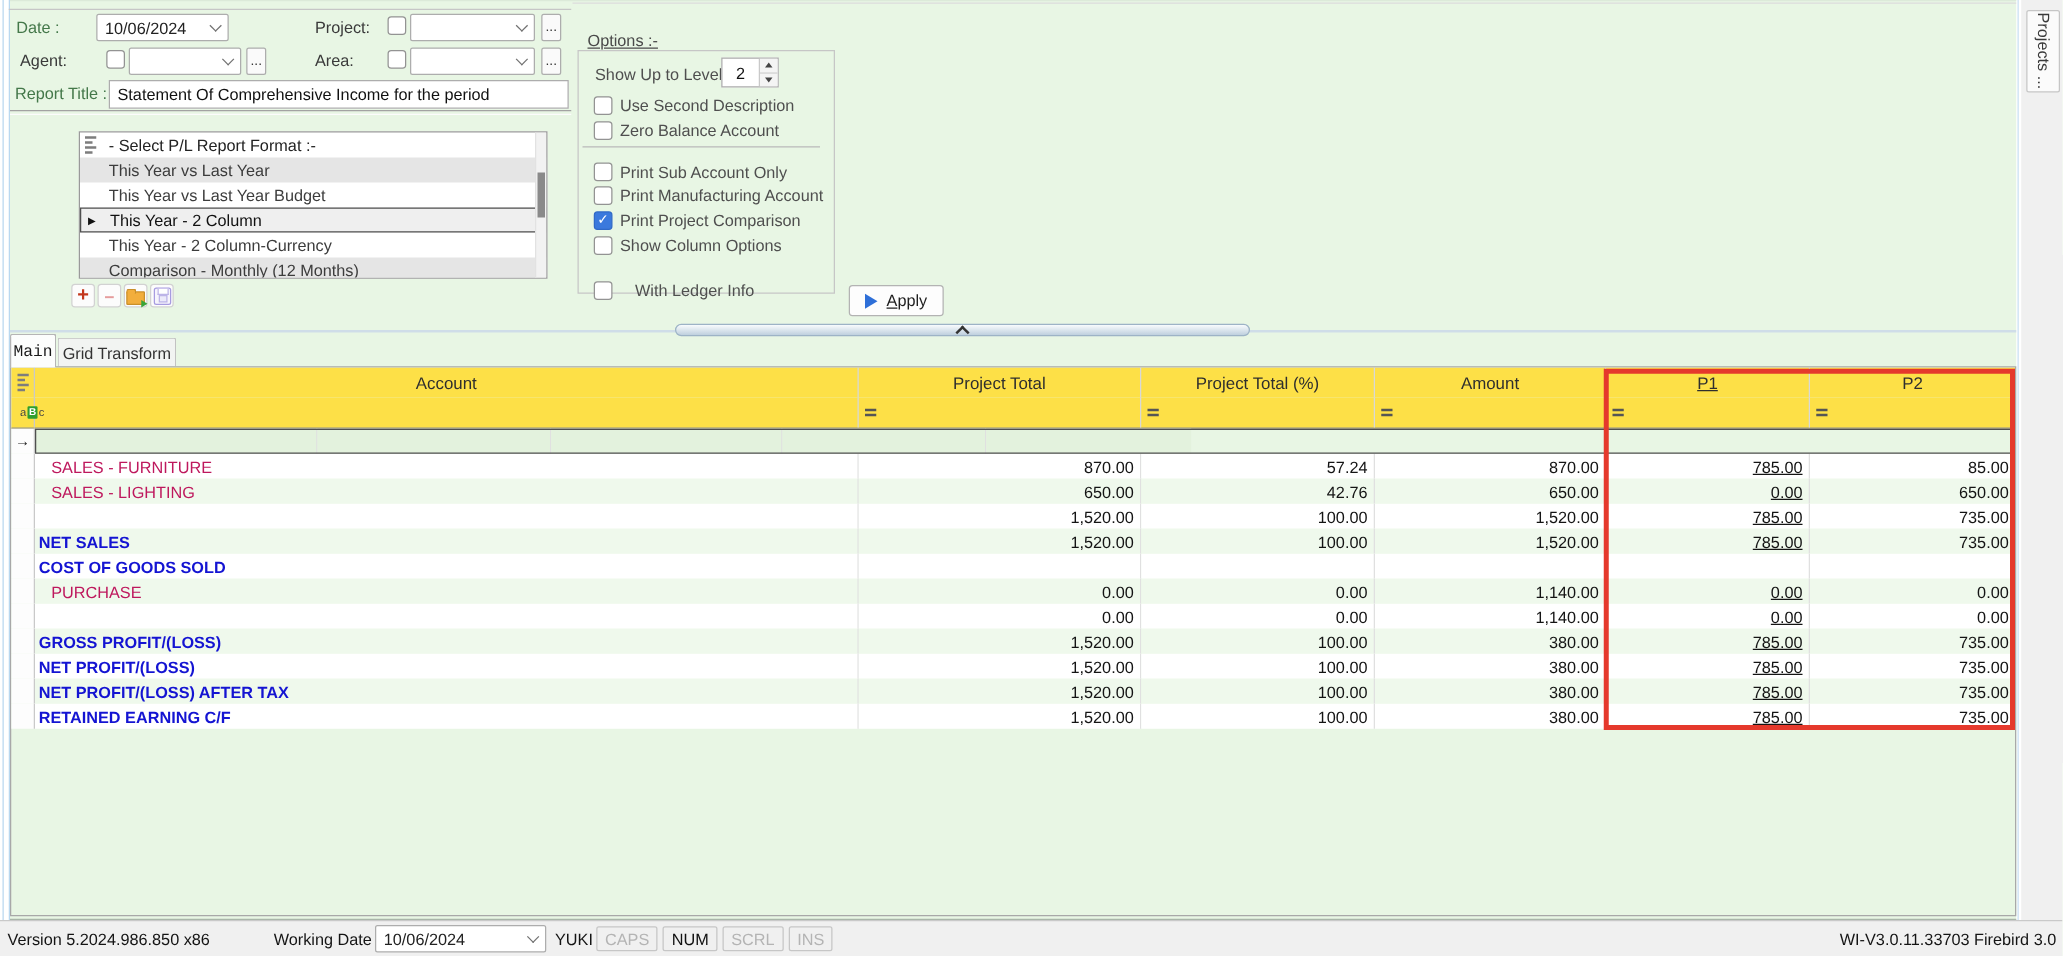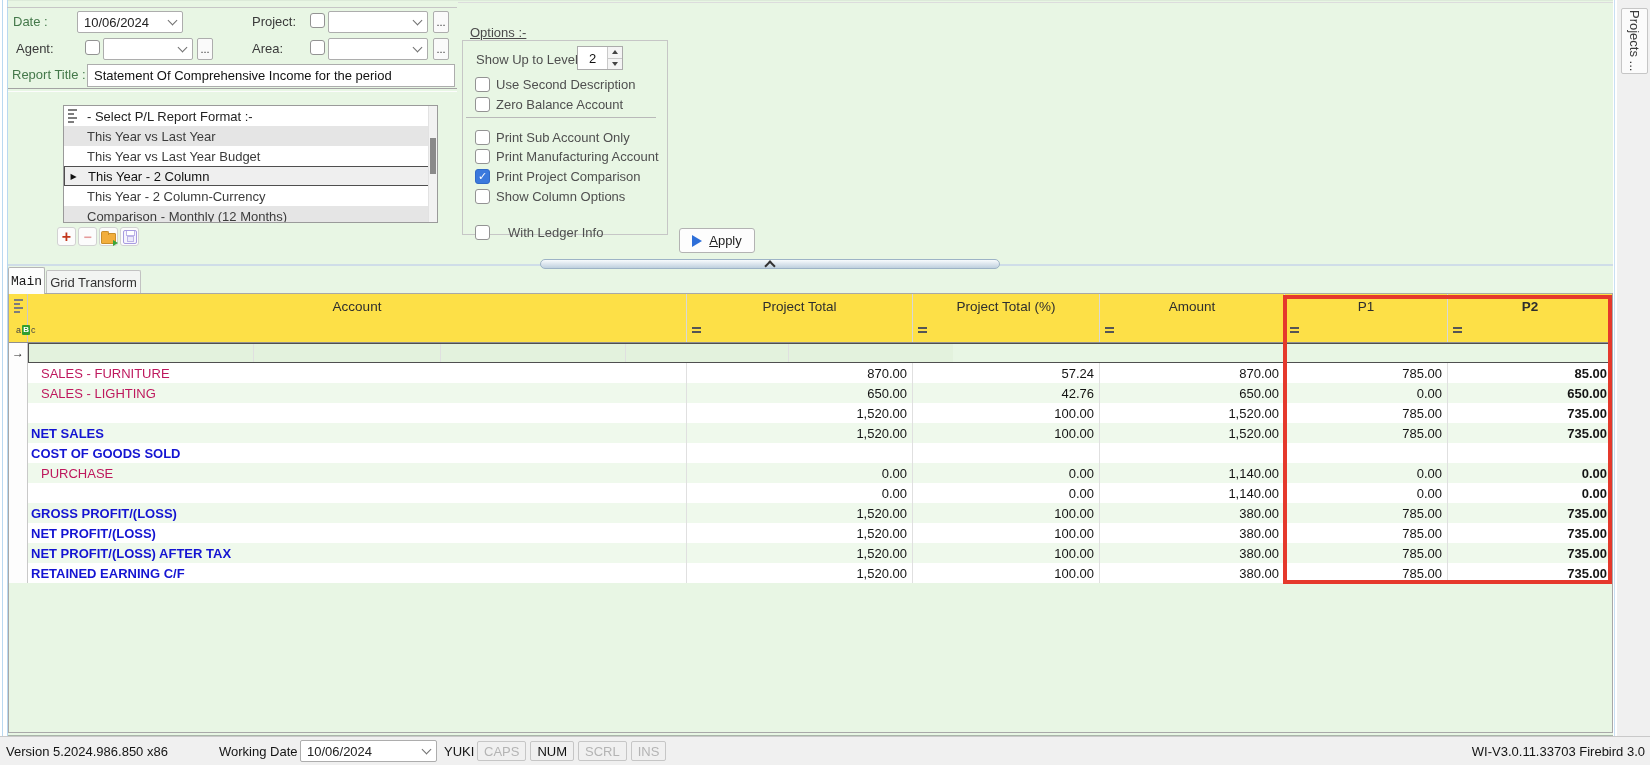--- a/index.html
+++ b/index.html
@@ -104,21 +104,21 @@
         border-bottom:none;color:#191919;z-index:3;font-family:Liberation Mono, monospace;}
   #tab-grid{left:46px;top:270px;width:95px;height:23px;background:#f2f4f2;border:1px solid #c2c2c2;
         border-bottom:none;color:#333;}
   
   #grid{position:absolute;left:8px;top:293px;width:1605px;height:440px;border:1px solid #a8a8a8;
         background:#e8f6e4;box-sizing:border-box;overfl ow:hidden;overflow:hidden;}
   #grid-header,#grid-filter{display:flex;background:#fde047;}
   #grid-header{height:24px;}
   #grid-filter{height:24px;border-bottom:1px solid #8f8f8f;box-sizing:content-box;}
   .c-ind{width:19px;}.c-acc{width:659px;}.c0{width:226px;text-align:right;}.c1{width:187px;}.c2{width:185px;}
-  .c3{width:163px;}.c4{width:164px;font-weight:bold;}
+  .c3{width:163px;text-decoration:underline;}.c4{width:164px;}
   .gh-cell{display:flex;align-items:center;justify-content:center;font-size:13.5px;color:#2e2e2e;
         box-sizing:border-box;border-right:1px solid #d8d8d8;}
   .gh-cell.c-ind{border-right:1px solid #c9c9c9;}
   .gh-cell.c4{border-right:none;}
   .gf-cell{display:flex;align-items:center;box-sizing:border-box;border-right:1px solid #d8d8d8;
         padding-left:5px;gap:4px;}
   .gf-cell.c-ind{border-right:1px solid #c9c9c9;padding-left:3px;}
   .gf-cell.c4{border-right:none;}
   .eq{width:9px;height:6px;border-top:2px solid #555;border-bottom:2px solid #555;box-sizing:border-box;}
   .abc{display:flex;align-items:center;font-size:9px;color:#b03020;gap:1px;line-height:1;}

